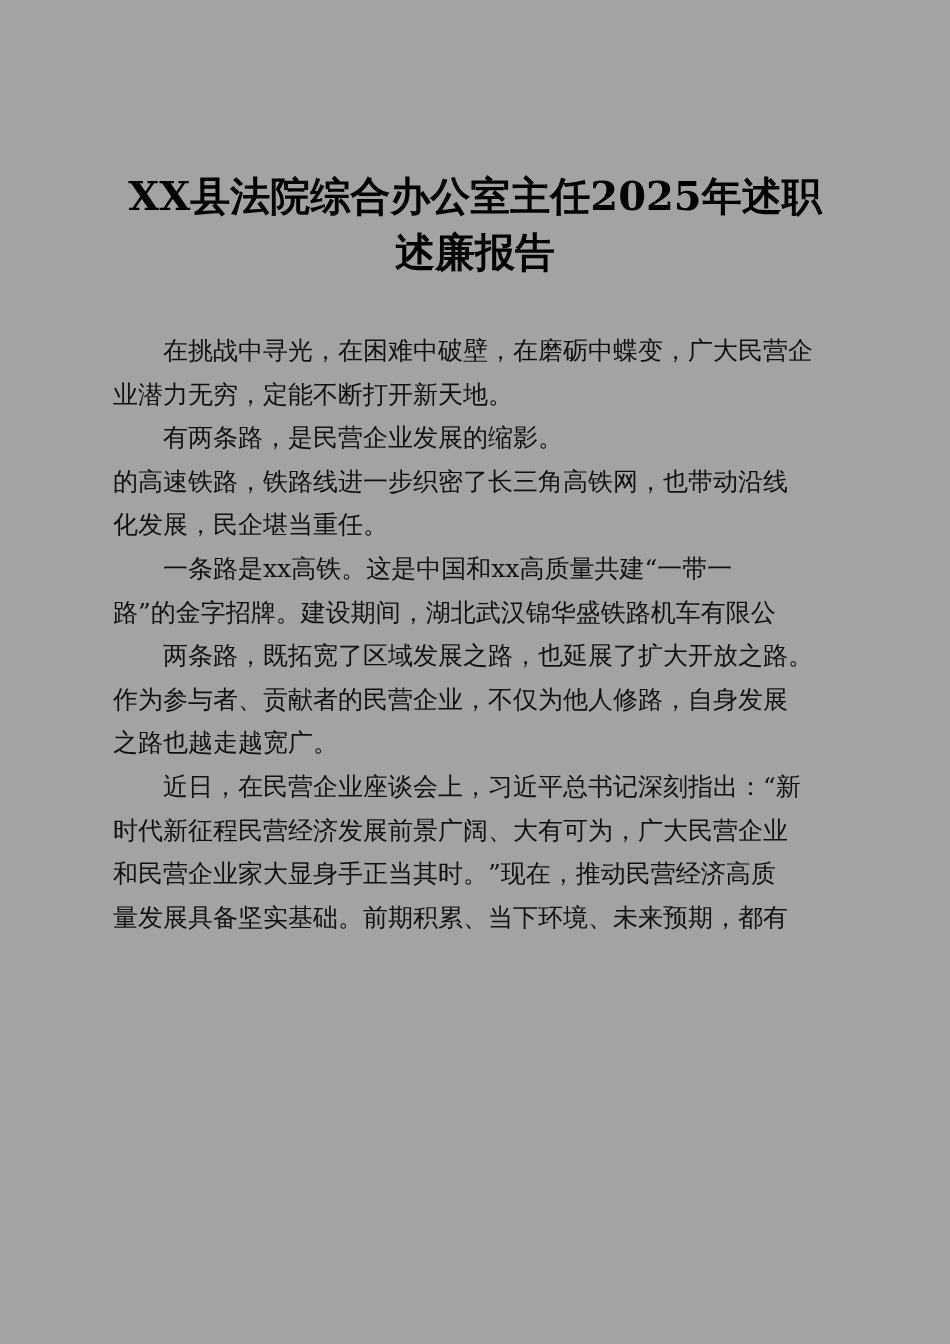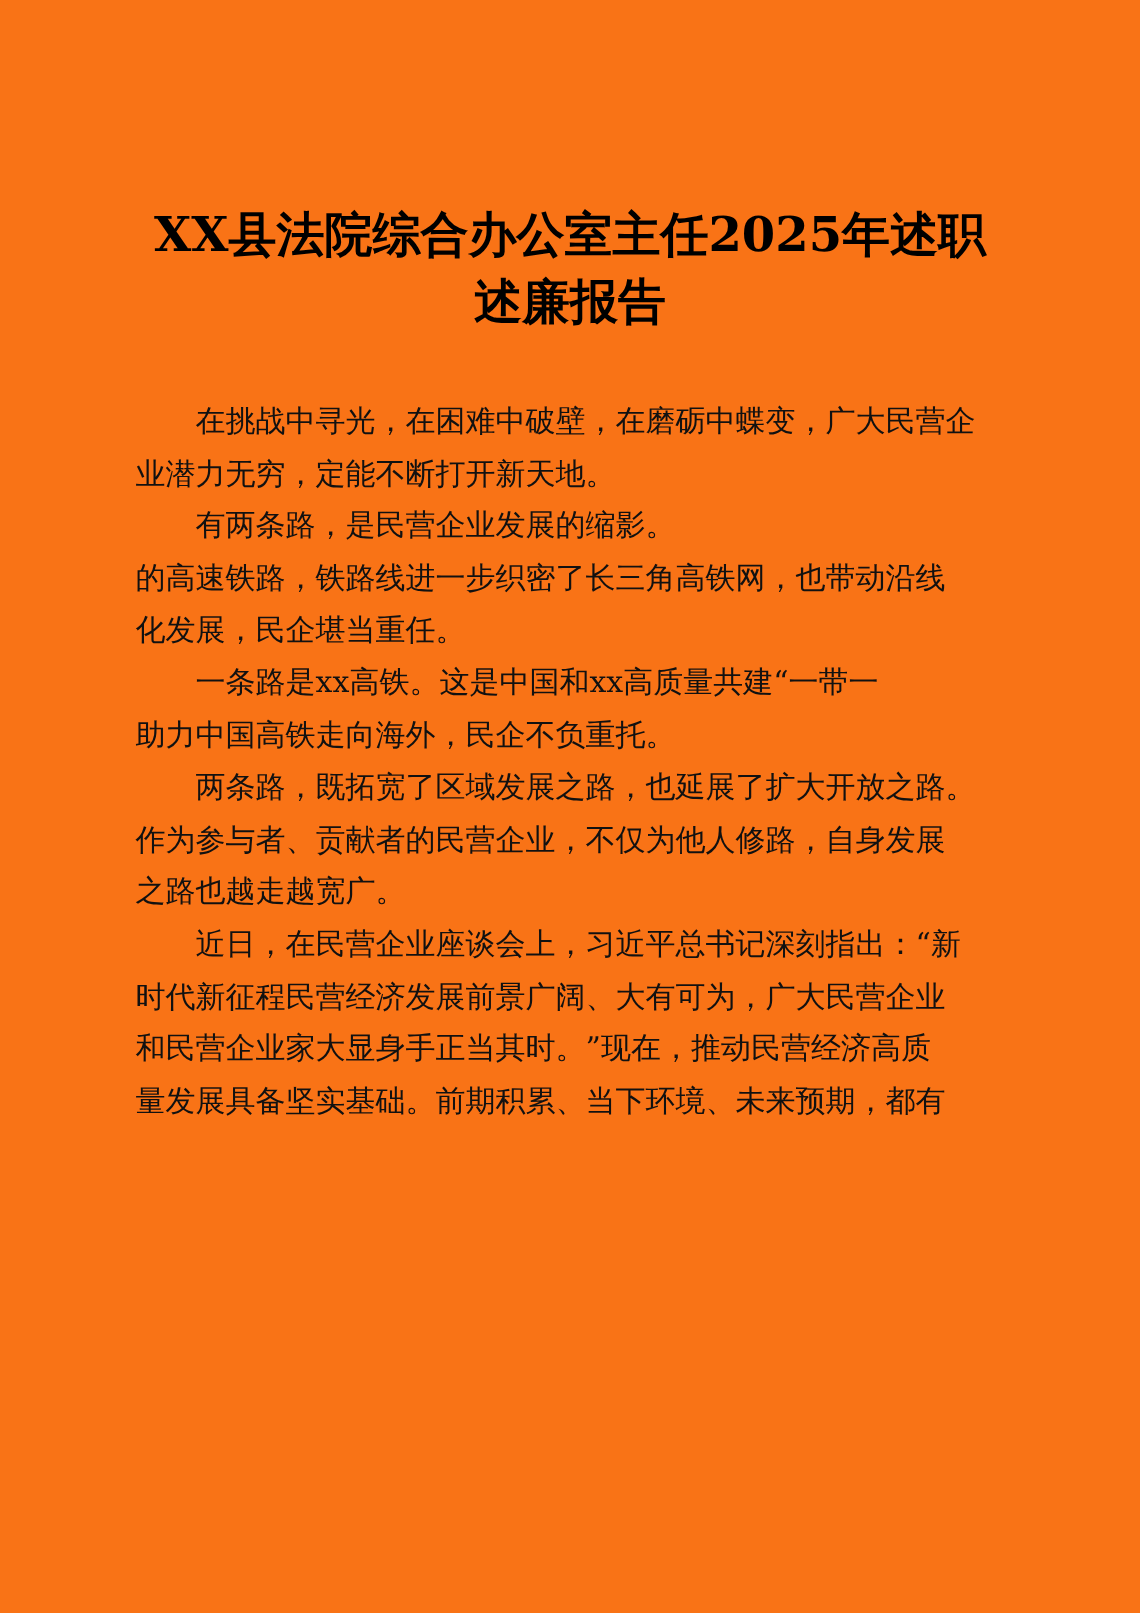--- a/index.html
+++ b/index.html
@@ -1,18 +1,18 @@
 <!DOCTYPE html>
 <html><head>
 <meta charset="utf-8">
 <style>
   html, body { margin: 0; padding: 0; background: #ffffff; }
   body { width: 950px; height: 1344px; position: relative; overflow: hidden; }
   .page {
-    position: absolute; left: 0; top: 0; width: 950px; height: 1344px; background: #f97316;
+    position: absolute; left: 0; top: 0; width: 950px; height: 1344px; background: #a3a3a3;
   }
   .title {
     position: absolute; left: 110px; top: 168px; width: 730px;
     text-align: center;
     font-family: "DejaVu Serif", "Liberation Serif", serif;
     font-weight: bold; font-size: 40px; line-height: 56px; color: #000;
     letter-spacing: 0px;
   }
   .body {
     position: absolute; left: 113px; top: 329px; width: 700px;
@@ -40,21 +40,21 @@
     </p>
     <p class="para">
       <span class="line">有两条路，是民营企业发展的缩影。</span>
     </p>
     <p class="para">
       <span class="line" style="text-indent:0">的高速铁路，铁路线进一步织密了长三角高铁网，也带动沿线</span>
       <span class="line" style="text-indent:0">化发展，民企堪当重任。</span>
     </p>
     <p class="para">
       <span class="line">一条路是xx高铁。这是中国和xx高质量共建“一带一</span>
-      <span class="line" style="text-indent:0">助力中国高铁走向海外，民企不负重托。</span>
+      <span class="line" style="text-indent:0">路”的金字招牌。建设期间，湖北武汉锦华盛铁路机车有限公</span>
     </p>
     <p class="para">
       <span class="line">两条路，既拓宽了区域发展之路，也延展了扩大开放之路。</span>
       <span class="line" style="text-indent:0">作为参与者、贡献者的民营企业，不仅为他人修路，自身发展</span>
       <span class="line" style="text-indent:0">之路也越走越宽广。</span>
     </p>
     <p class="para">
       <span class="line">近日，在民营企业座谈会上，习近平总书记深刻指出：“新</span>
       <span class="line" style="text-indent:0">时代新征程民营经济发展前景广阔、大有可为，广大民营企业</span>
       <span class="line" style="text-indent:0">和民营企业家大显身手正当其时。”现在，推动民营经济高质</span>

